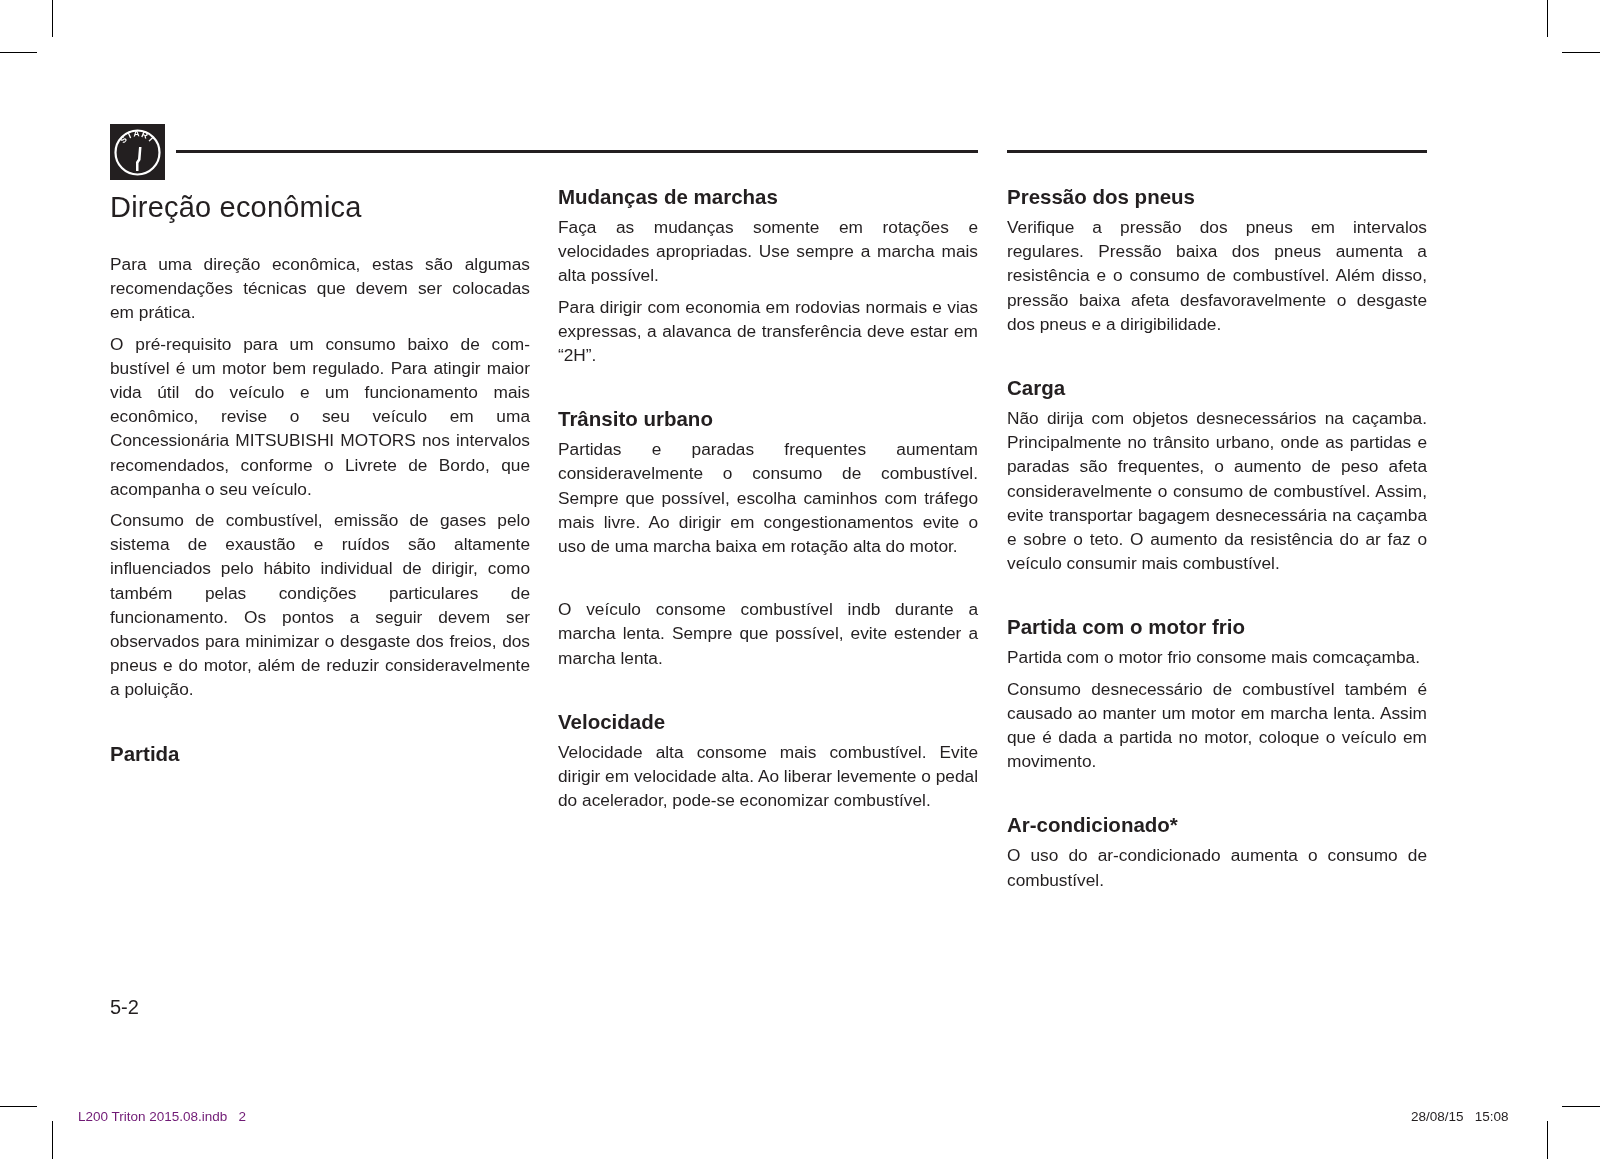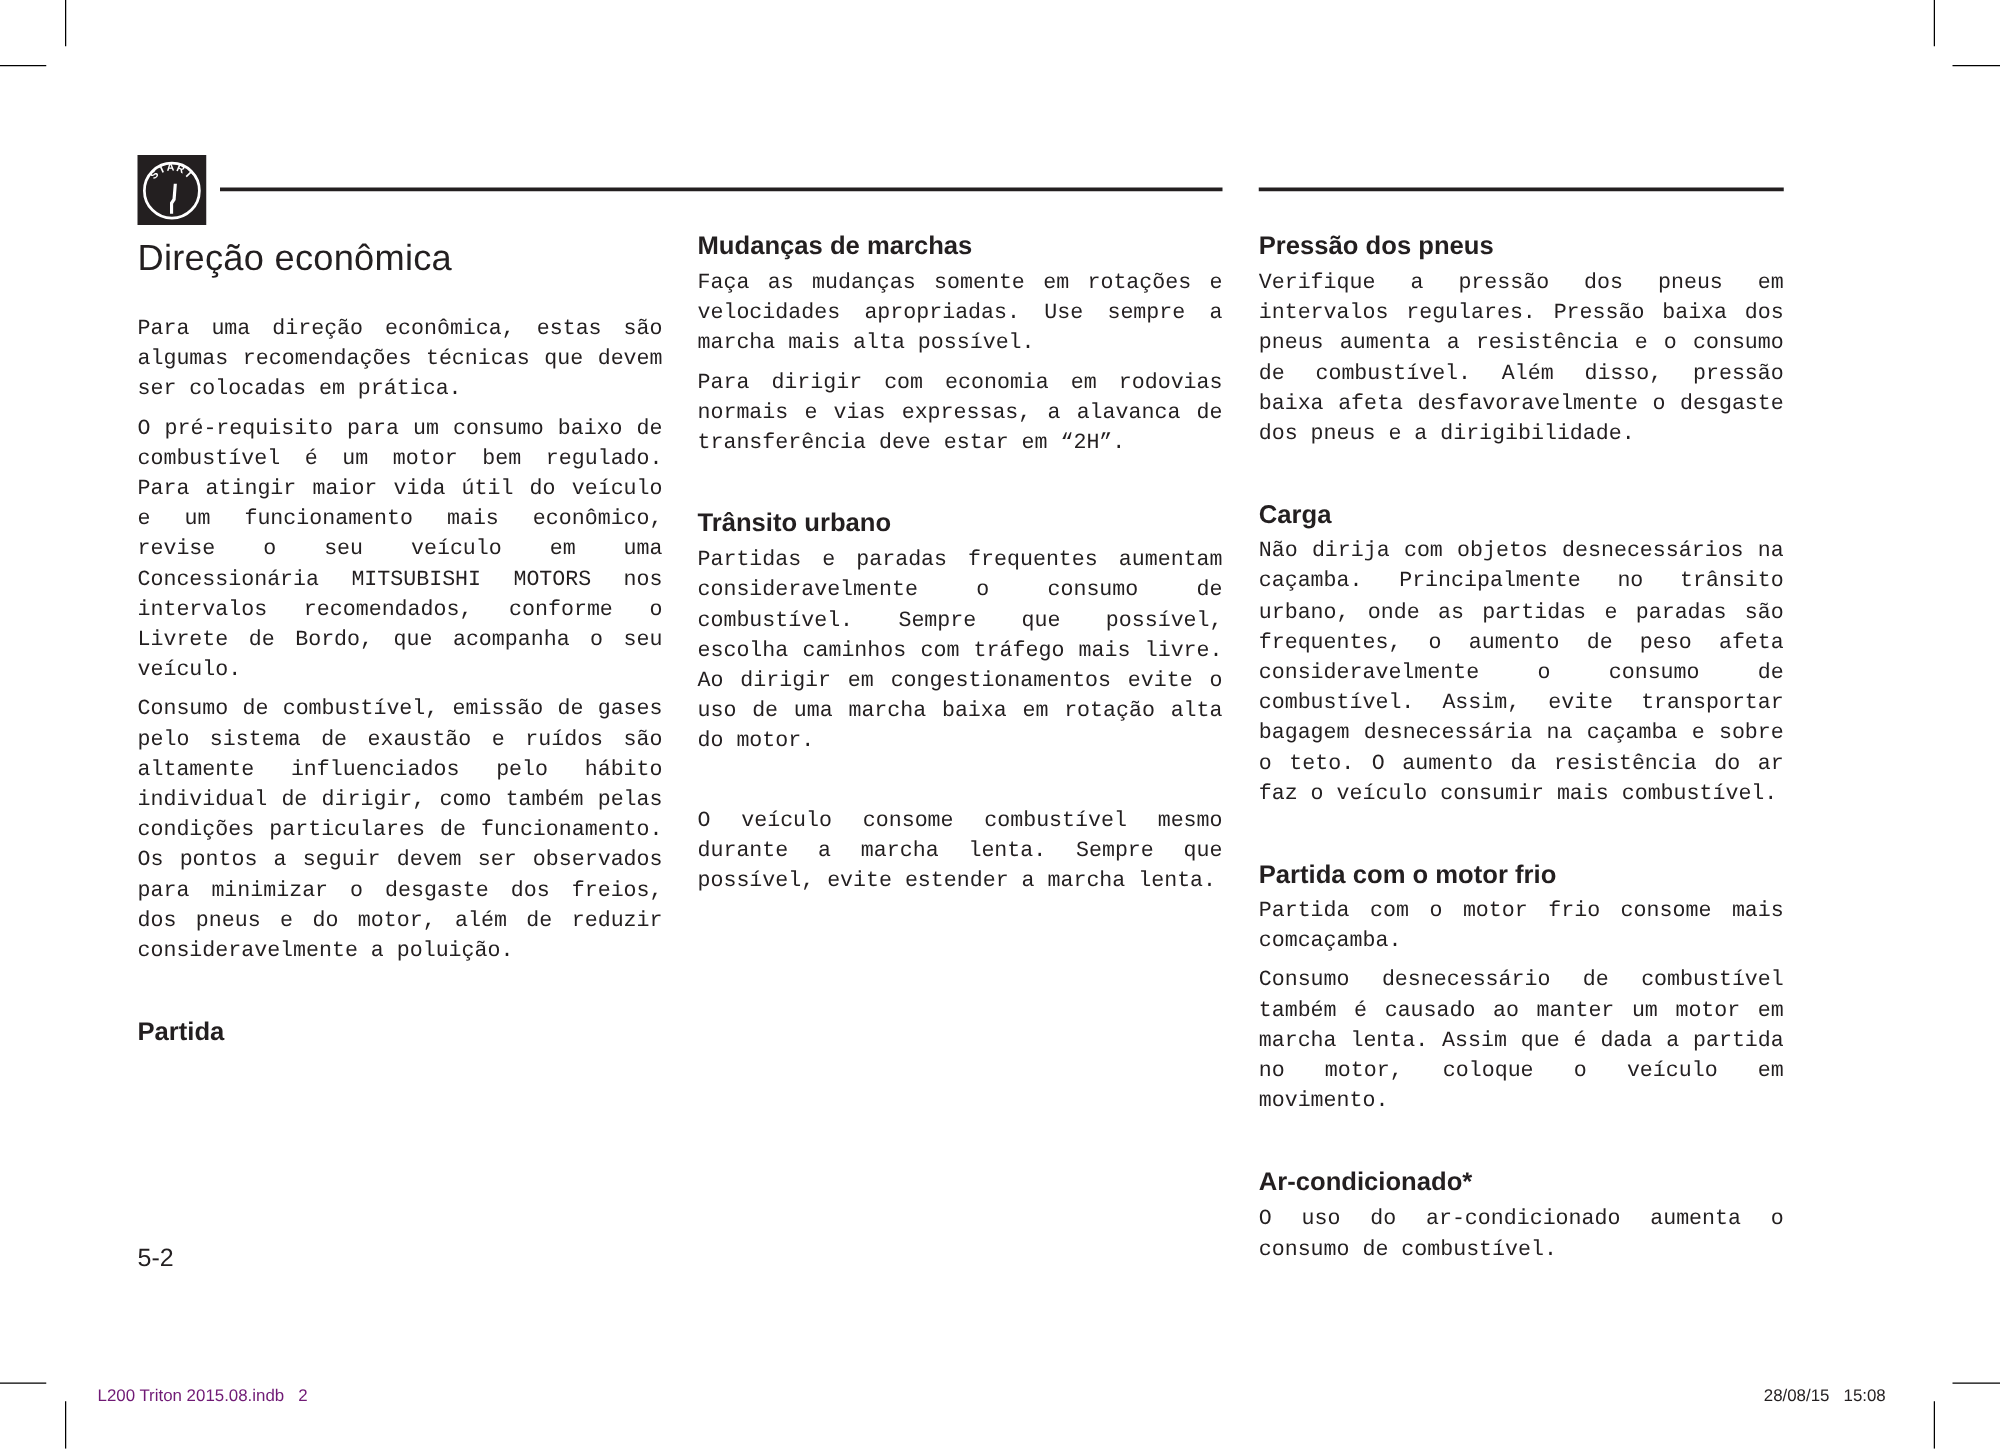--- a/index.html
+++ b/index.html
@@ -60,21 +60,20 @@
     .section-title {
       font-size: 20.5px;
       font-weight: bold;
       line-height: 26px;
       margin: 0 0 5px 0;
     }
     .para {
       margin: 0 0 7px 0;
       text-align: justify;
       hyphens: manual;
-      font-family: Liberation Mono, monospace;
     }
     .section { margin-bottom: 39px; }
 
     .page-number {
       position: absolute;
       left: 110px;
       top: 996px;
       font-size: 20px;
       font-weight: normal;
     }
@@ -139,21 +138,25 @@
   <div class="section">
     <h2 class="section-title">Mudanças de marchas</h2>
     <p class="para">Faça as mudanças somente em rotações e velocidades apropriadas. Use sempre a marcha mais alta possível.</p>
     <p class="para">Para dirigir com economia em rodovias normais e vias expressas, a alavanca de transferência deve estar em “2H”.</p>
   </div>
   <div class="section">
     <h2 class="section-title">Trânsito urbano</h2>
     <p class="para">Partidas e paradas frequentes aumentam consideravelmente o consumo de combustível. Sempre que possível, escolha caminhos com tráfego mais livre. Ao dirigir em congestiona­mentos evite o uso de uma marcha baixa em rotação alta do motor.</p>
   </div>
   <div class="section">
-    <p class="para">O veículo consome combustível mesmo durante a marcha lenta. Sempre que possível, evite estender a marcha lenta.</p>
+    <p class="para">O veículo consome combustível indb durante a marcha lenta. Sempre que possível, evite estender a marcha lenta.</p>
+  </div>
+  <div class="section">
+    <h2 class="section-title">Velocidade</h2>
+    <p class="para">Velocidade alta consome mais combustível. Evite dirigir em velocidade alta. Ao liberar levemente o pedal do acelerador, pode-se economizar combustível.</p>
   </div>
 </div>
 
 <div class="column col-3">
   <div class="section">
     <h2 class="section-title">Pressão dos pneus</h2>
     <p class="para">Verifique a pressão dos pneus em intervalos regulares. Pressão baixa dos pneus aumenta a resistência e o consumo de combustível. Além disso, pressão baixa afeta desfavoravelmente o desgaste dos pneus e a dirigibilidade.</p>
   </div>
   <div class="section">
     <h2 class="section-title">Carga</h2>

